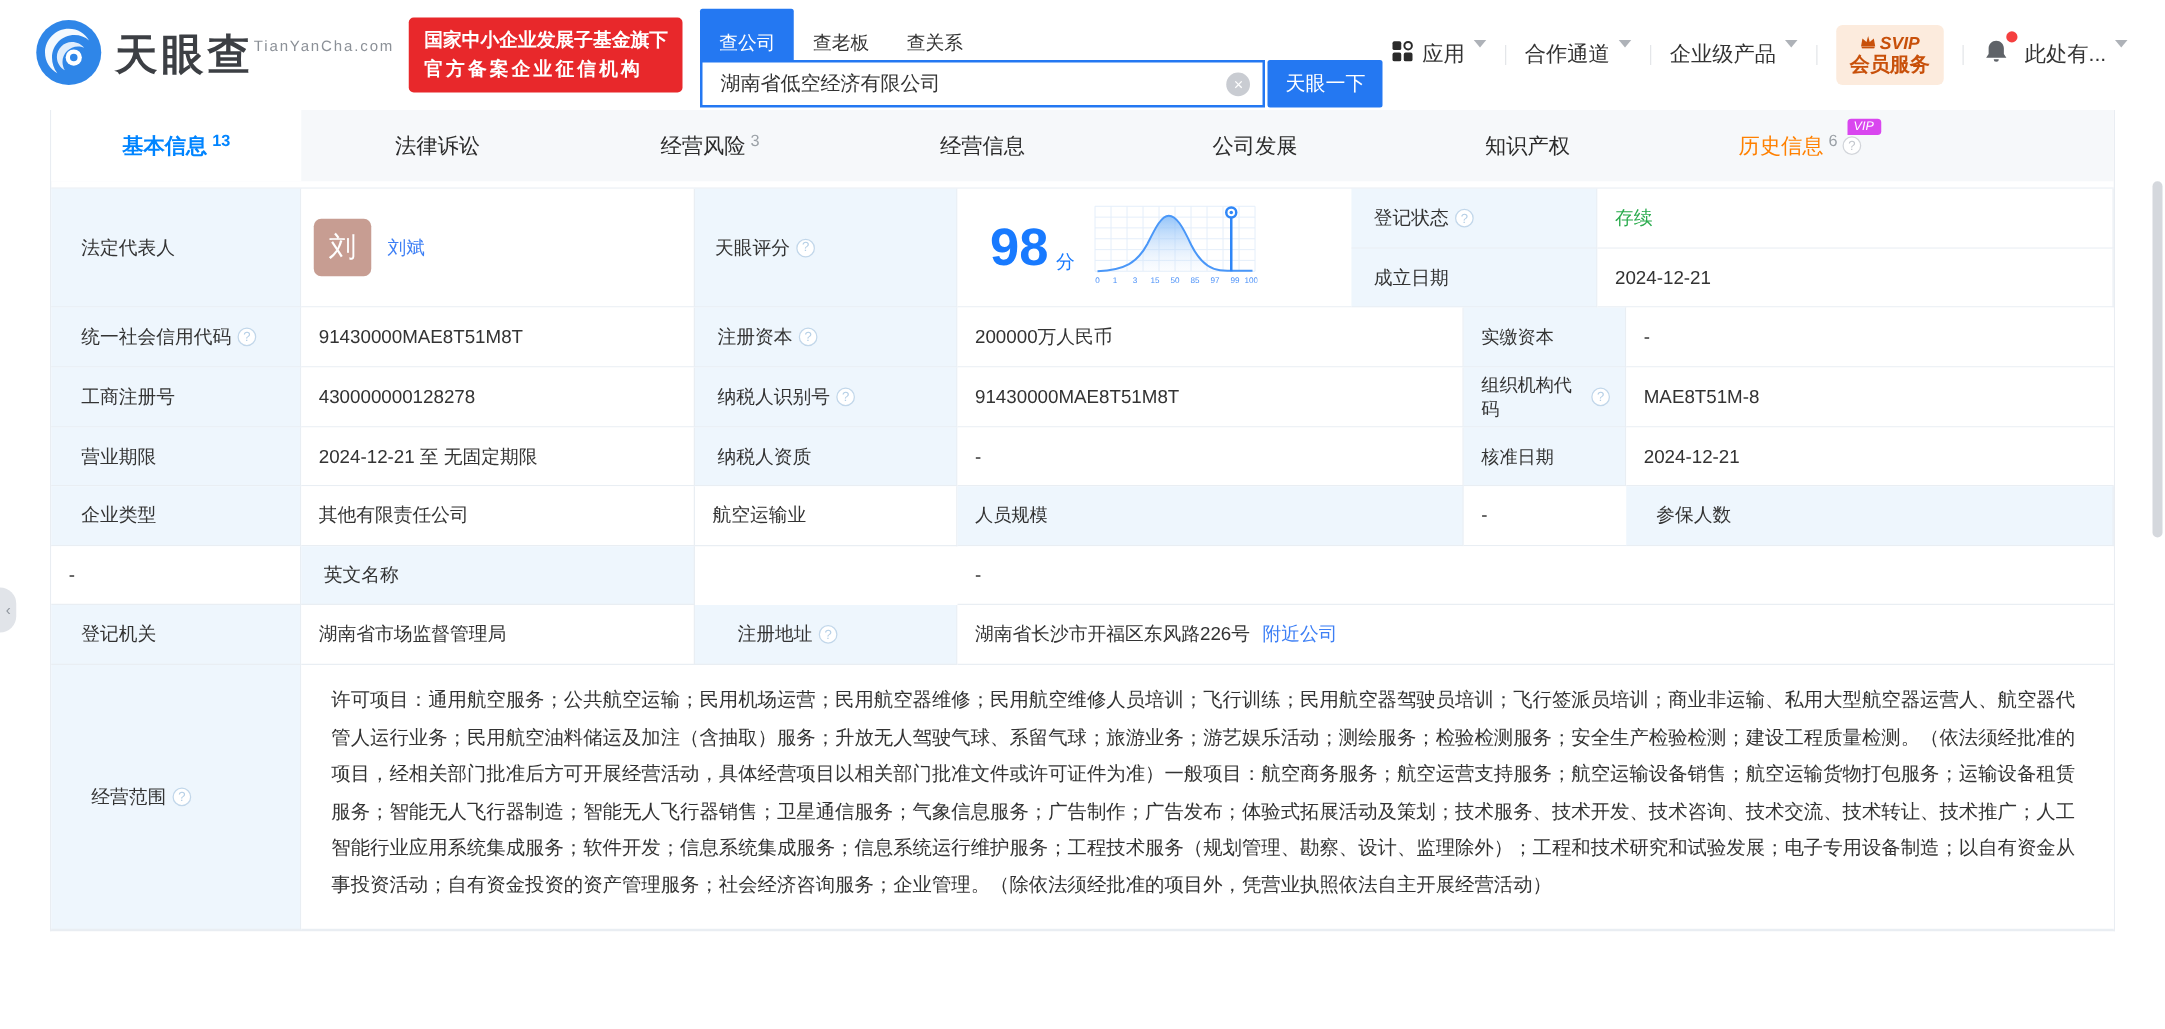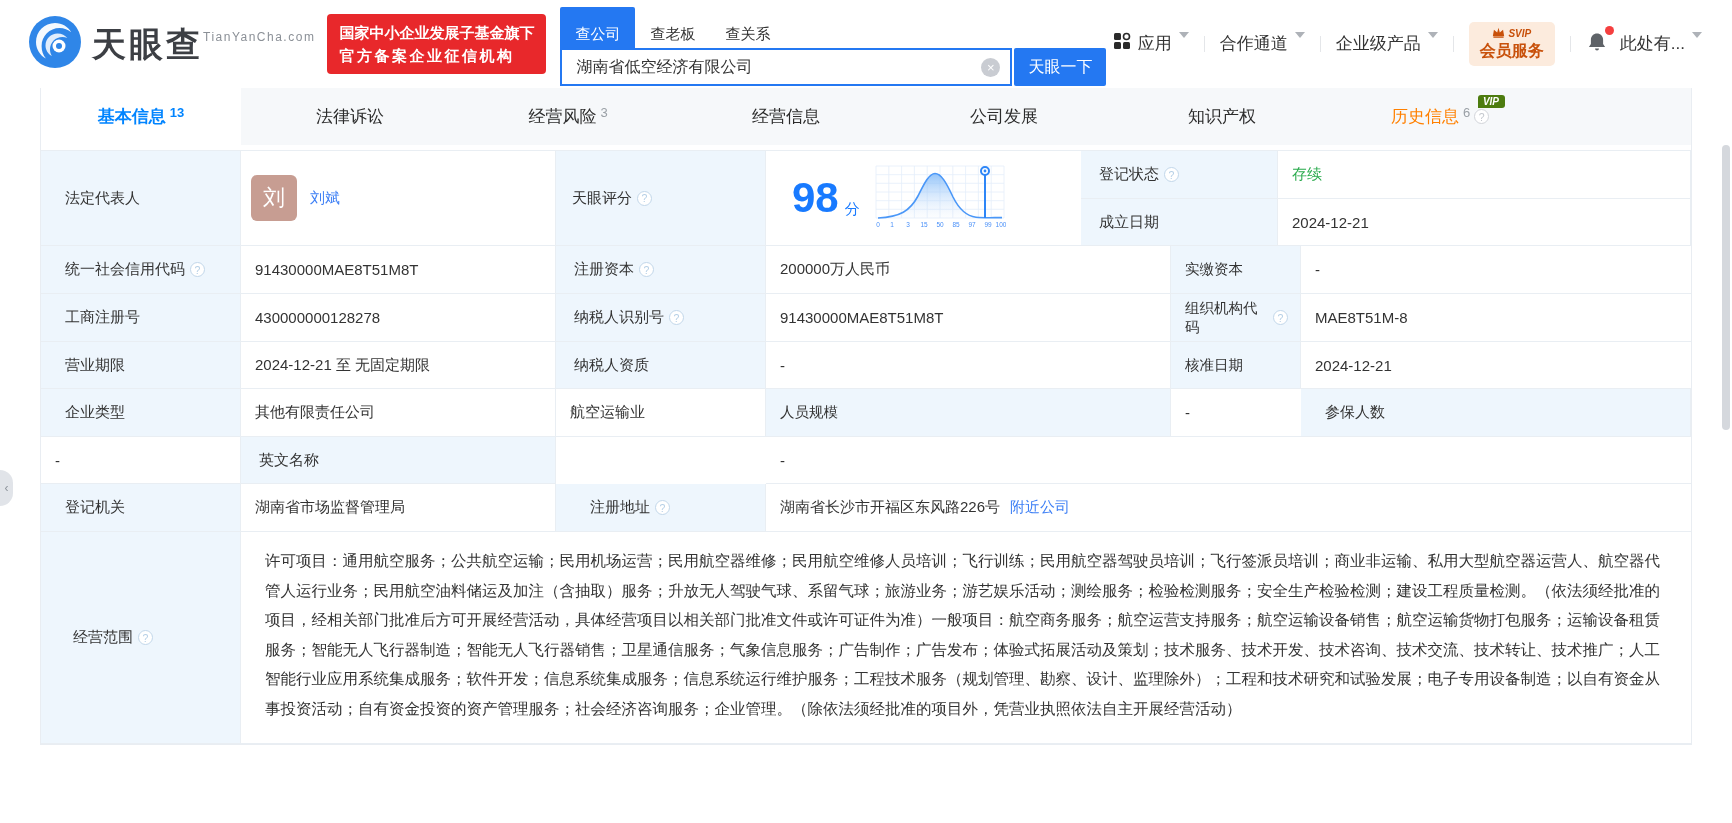--- a/index.html
+++ b/index.html
@@ -21,35 +21,35 @@
   .search-row { display:flex; }
   .search-input { width:452px; height:38px; border:2px solid #2478f2; background:#fff; display:flex; align-items:center; justify-content:space-between; padding:0 10px 0 14px; font-size:16px; color:#333; }
   .clear-icon { width:19px; height:19px; border-radius:50%; background:#c9ccd2; color:#fff; font-size:13px; line-height:19px; text-align:center; cursor:pointer; }
   .search-btn { width:92px; height:38px; margin-left:2px; background:#2478f2; color:#fff; font-size:16px; display:flex; align-items:center; justify-content:center; border-radius:2px; cursor:pointer; }
 
   .top-nav { margin-left:auto; display:flex; align-items:center; }
   .nav-item { display:flex; align-items:flex-start; gap:7px; font-size:17px; color:#333; cursor:pointer; white-space:nowrap; }
   .caret { width:0; height:0; border-left:5px solid transparent; border-right:5px solid transparent; border-top:6px solid #aeb2b8; }
   .sep { width:1px; height:16px; background:#e4e6e9; margin:0 15px; }
   .vip-badge { background:#fcebdd; border-radius:5px; padding:5px 11px; text-align:center; cursor:pointer; line-height:1.3; }
-  .vip-top { font-size:10px; font-weight:bold; font-style:italic; color:#c8500a; display:flex; align-items:center; justify-content:center; gap:3px; }
+  .vip-top { font-size:14px; font-weight:bold; font-style:italic; color:#c8500a; display:flex; align-items:center; justify-content:center; gap:3px; }
   .vip-bottom { font-size:16px; font-weight:bold; color:#c8500a; }
   .bell-wrap { position:relative; cursor:pointer; display:flex; }
   .bell-dot { position:absolute; top:-5px; right:-6px; width:9px; height:9px; border-radius:50%; background:#f53f3f; }
 
   
   .card { margin:0 40px; border:1px solid #e9edf2; border-top:none; background:#fff; }
   .tabstrip { height:57px; display:flex; background:#f6f8fa; }
   .tab { height:100%; display:flex; align-items:center; justify-content:center; font-size:17px; color:#2b2b2b; cursor:pointer; position:relative; }
   .tab.active { width:200px; background:#fff; color:#0084ff; font-weight:bold; }
   .tab.normal { width:218px; }
   .tab-count { font-size:13px; color:#9aa0a6; margin-left:4px; transform:translateY(-4px); }
   .tab.active .tab-count { color:#0084ff; }
   .tab.history { color:#ff8000; }
-  .vip-mini { position:absolute; top:7px; right:44px; background:#4d7c0f; color:#fff; font-size:10px; font-style:italic; font-weight:bold; padding:1px 6px 1px 5px; border-radius:3px 3px 3px 0; }
+  .vip-mini { position:absolute; top:7px; right:44px; background:#d946ef; color:#fff; font-size:10px; font-style:italic; font-weight:normal; padding:1px 6px 1px 5px; border-radius:3px 3px 3px 0; }
   .q { width:15px; height:15px; min-width:15px; border-radius:50%; border:1px solid #c2d7ea; color:#b5cfe6; font-size:10.5px; display:inline-flex; align-items:center; justify-content:center; cursor:pointer; background:#fff; }
   .q.gray { border-color:#d2d5da; color:#c3c7cd; }
 
   .tablewrap { margin-top:5px; }
   .grid { display:grid; }
   .grid-a { grid-template-columns:200px 315px 210px 315px 197px 1fr; grid-template-rows:48px 47px; border-top:1px solid #e9eef3; }
   .grid-b { grid-template-columns:200px 315px 210px 405px 130px 1fr; grid-template-rows:48px 48px 47px 48px 47px 48px 212px; }
   .cell { border-right:1px solid #e9eef3; border-bottom:1px solid #e9eef3; display:flex; align-items:center; padding:0 12px 0 14px; font-size:15px; color:#333; background:#fff; overflow:hidden; }
   .cell.lastcol { border-right:none; }
   .lab { background:#eef6fd; gap:5px; padding-left:24px; }

